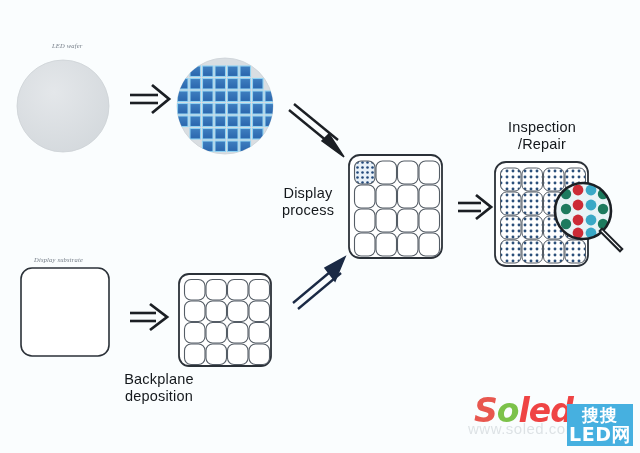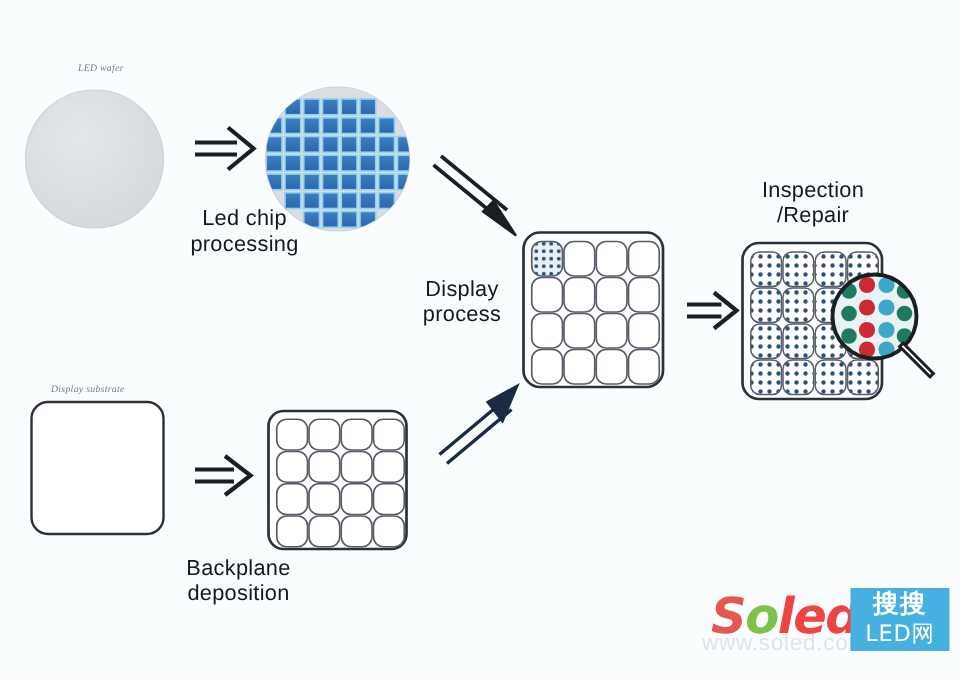--- a/index.html
+++ b/index.html
@@ -65,42 +65,42 @@
     font-style: italic;
     letter-spacing: -1px;
     line-height: 34px;
   }
   .c-red { color: #e8574f; }
   .c-green { color: #7cc24a; }
   .c-blue { color: #ef4444; }
   .logo-cn {
     position: absolute;
     left: 93px;
-    top: 0px;
+    top: 12px;
     width: 66px;
     height: 42px;
     background: #46b0e0;
     color: #ffffff;
     font-family: "DejaVu Sans", sans-serif;
     text-align: center;
     box-sizing: border-box;
     padding-top: 1px;
   }
   .logo-cn .cn1 {
     display: block;
     font-size: 17px;
     line-height: 20px;
     font-weight: bold;
     letter-spacing: 1px;
   }
   .logo-cn .cn2 {
     display: block;
-    font-size: 15px;
+    font-size: 19px;
     line-height: 19px;
-    font-weight: normal;
+    font-weight: bold;
     letter-spacing: 0.5px;
   }
   #watermark {
     position: absolute;
     left: 468px;
     top: 420px;
     font-family: "Liberation Sans", sans-serif;
     font-size: 15px;
     color: rgba(120,130,140,0.22);
     letter-spacing: 0.5px;
@@ -337,22 +337,20 @@
         <circle cx="603" cy="224" r="5.2" fill="#1d7a5e"></circle>
       </g>
       <circle cx="583" cy="211" r="28" fill="none" stroke="#1b1f24" stroke-width="2.6"></circle>
       <line x1="602" y1="231" x2="620" y2="249" stroke="#1b1f24" stroke-width="5.2" stroke-linecap="square"></line>
       <line x1="602" y1="231" x2="620" y2="249" stroke="#ffffff" stroke-width="1.2" stroke-linecap="square"></line>
     </g>
   </svg>
 
   <div class="tiny-label" style="left:52px; top:42px;">LED wafer</div>
 
-  <div class="step-label" style="left:108px; top:138px; width:110px;">Led chip
-processing</div>
 
   <div class="step-label" style="left:262px; top:185px; width:92px;">Display
 process</div>
 
   <div class="tiny-label" style="left:34px; top:256px;">Display substrate</div>
 
   <div class="step-label" style="left:494px; top:119px; width:96px;">Inspection
 /Repair</div>
 
   <div class="step-label" style="left:104px; top:371px; width:110px;">Backplane

